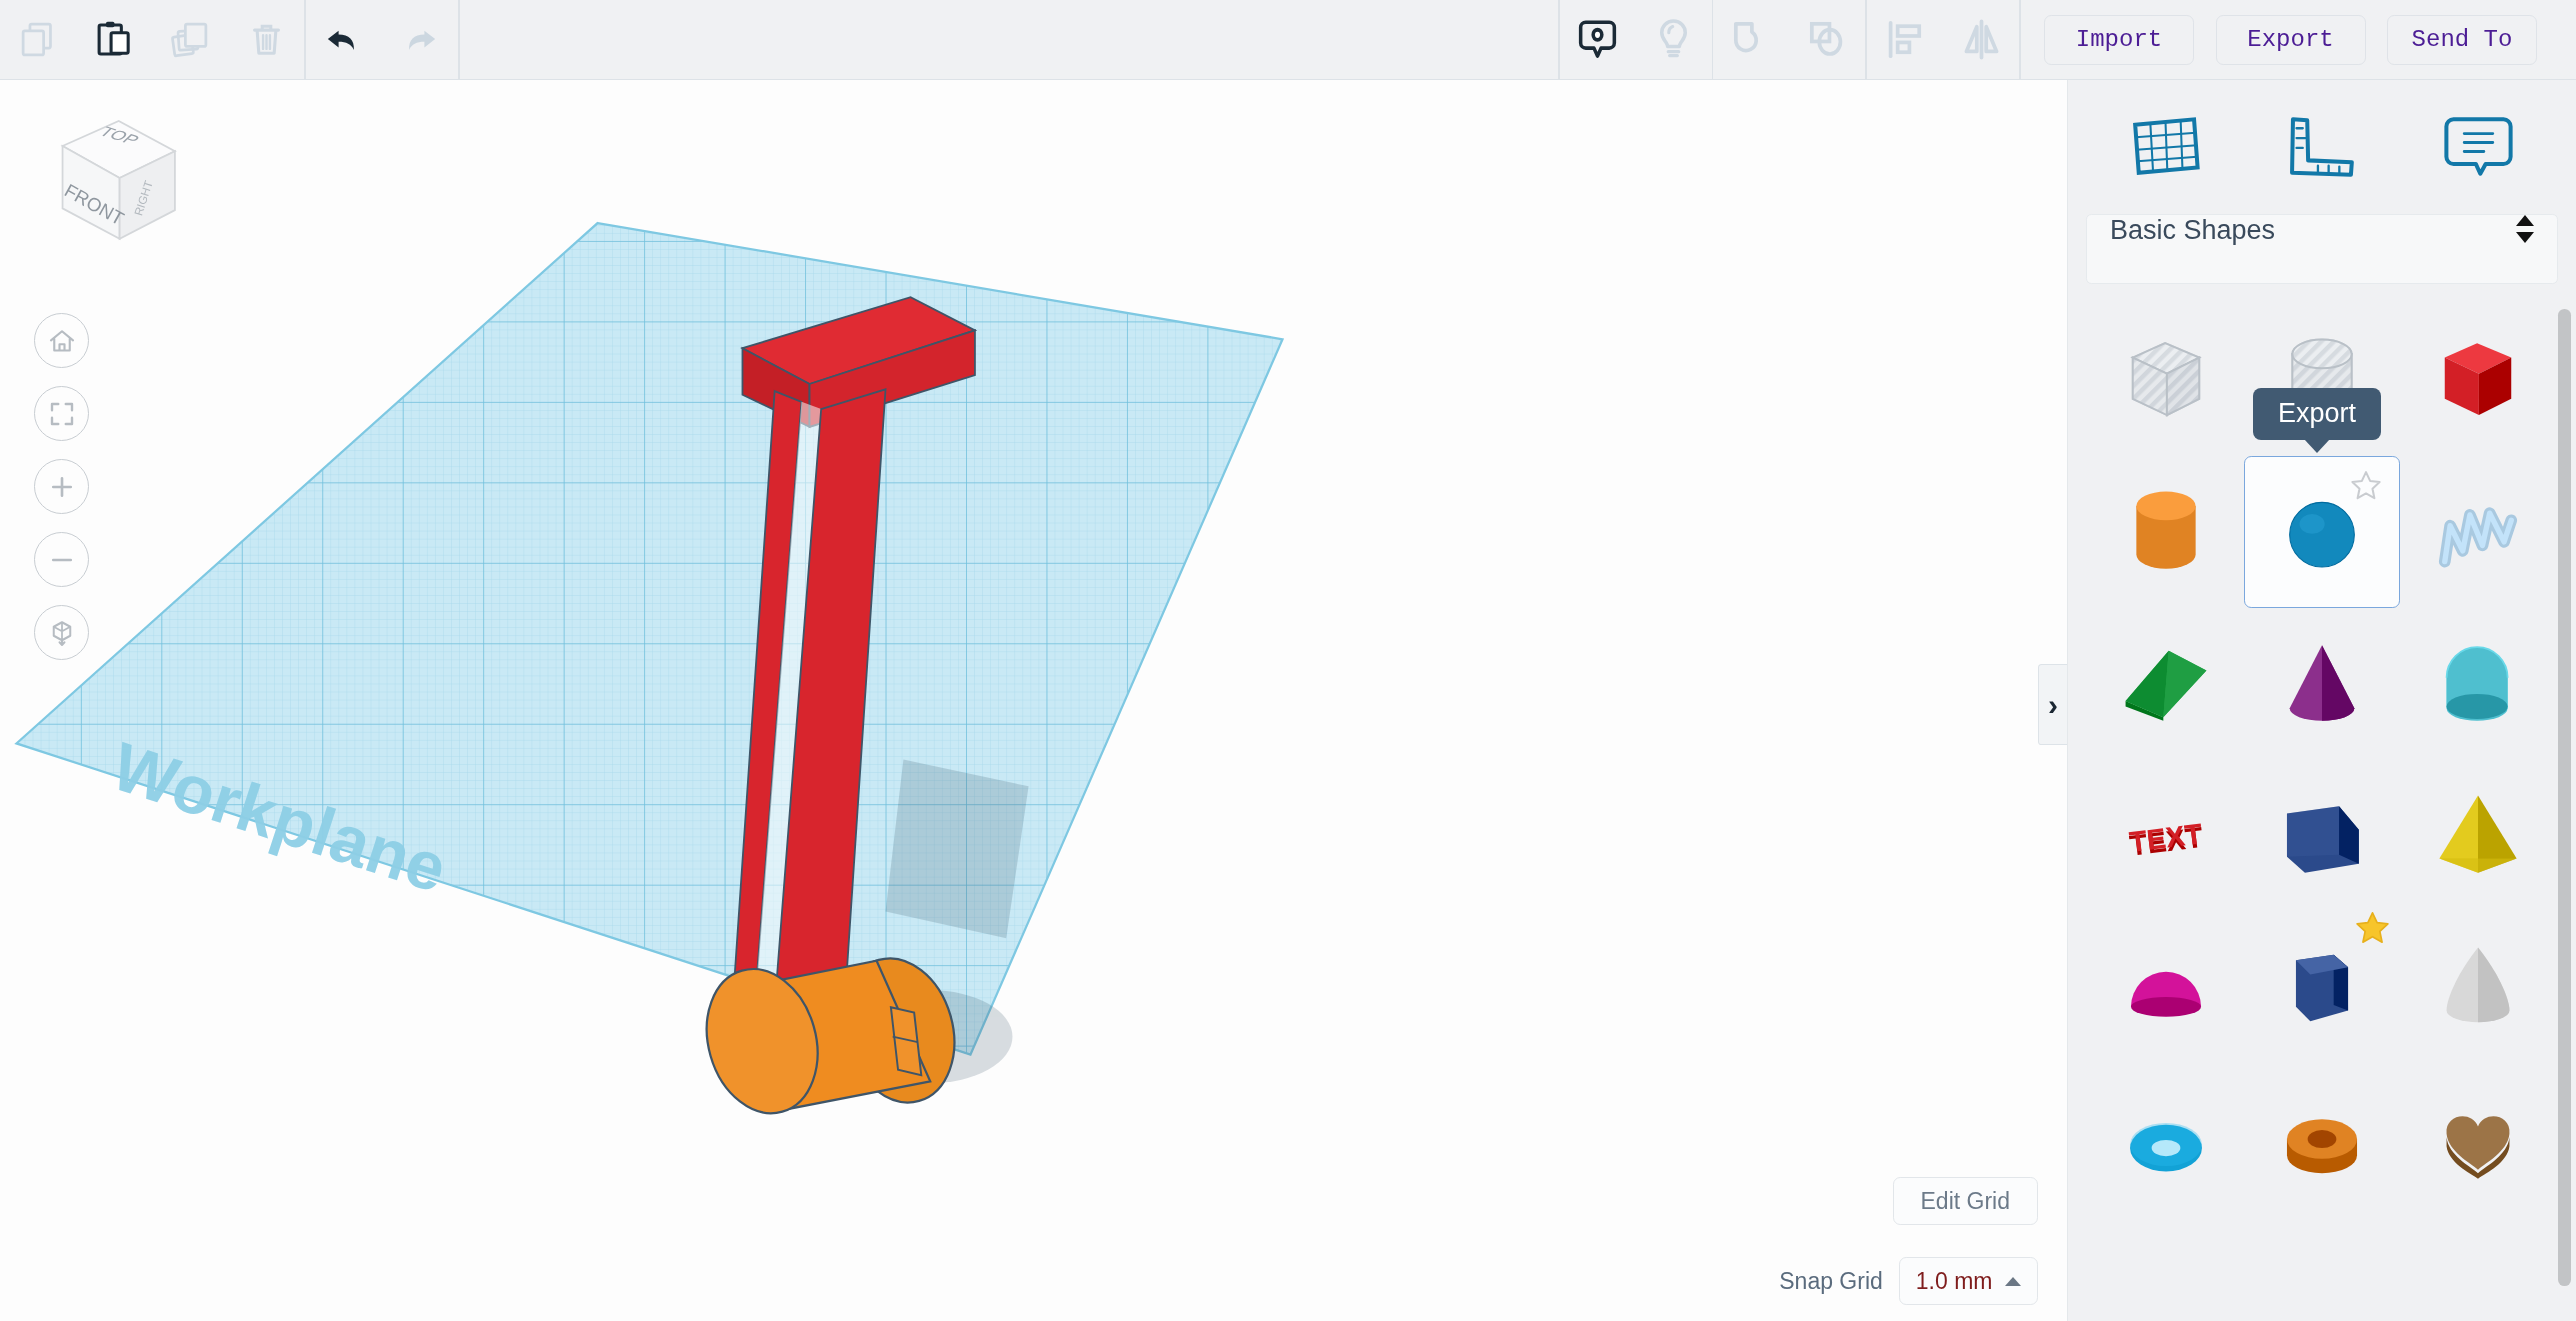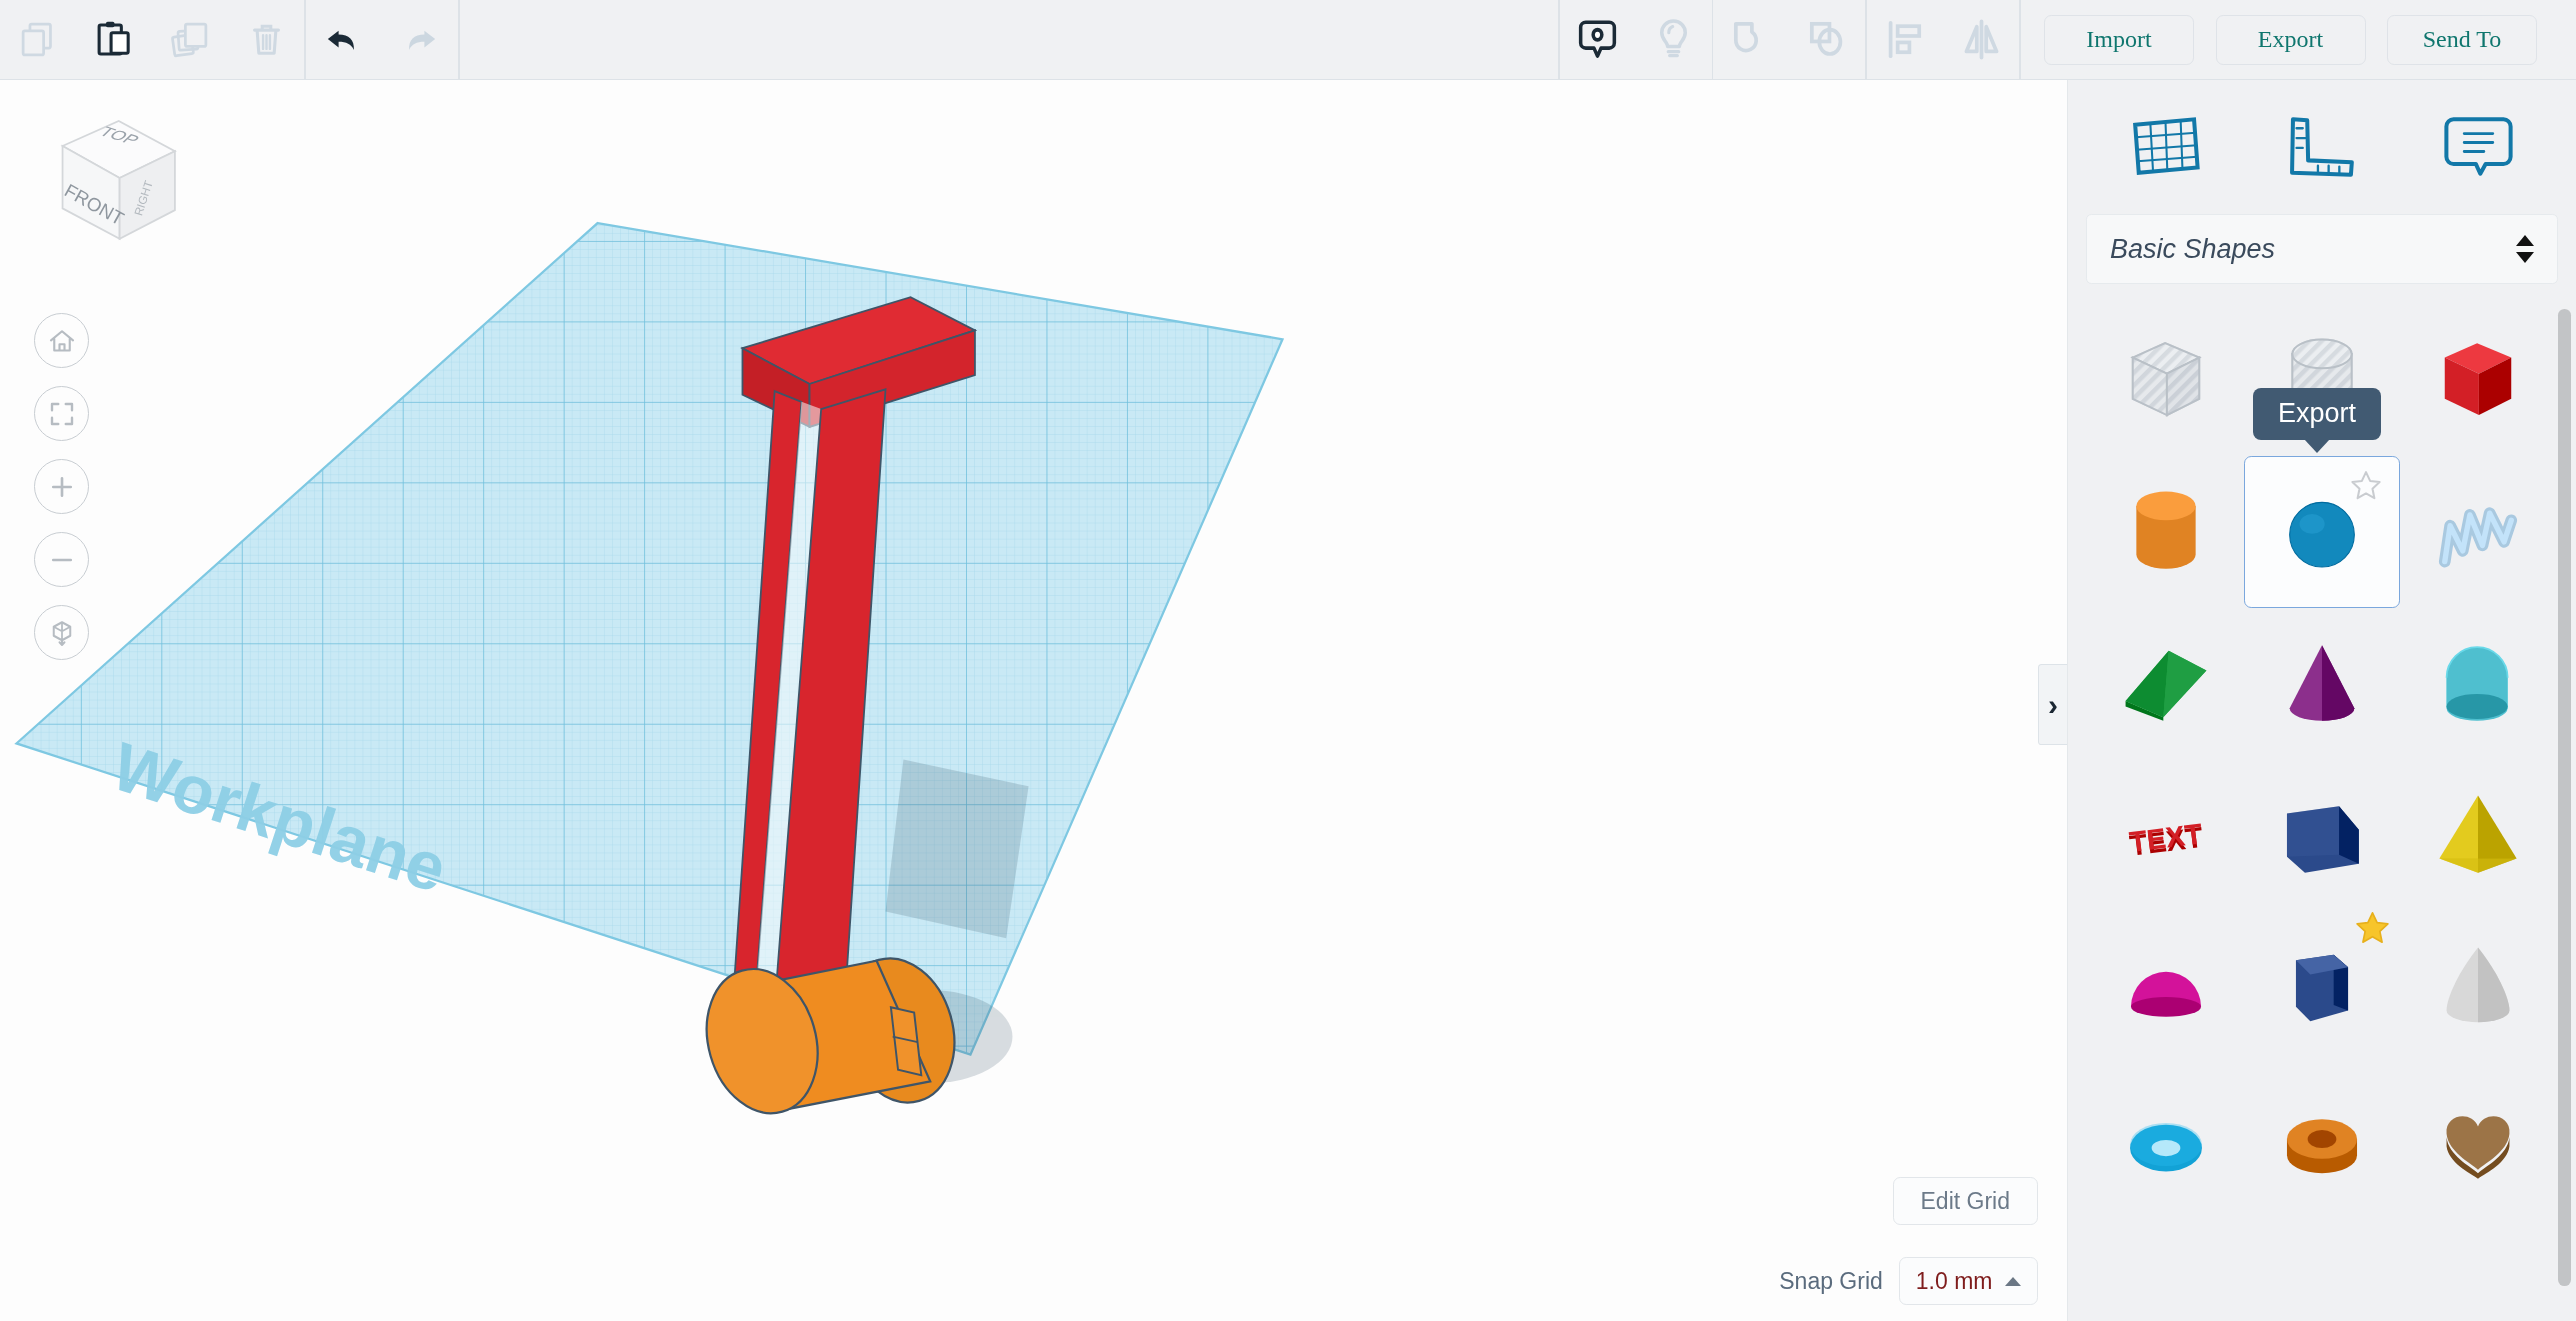--- a/index.html
+++ b/index.html
@@ -28,22 +28,22 @@
     width: 76px; height: 80px;
     display: flex; align-items: center; justify-content: center;
     cursor: pointer; background: transparent; border: none;
   }
   .tb-btn svg { display: block; }
   .tb-spacer { flex: 1 1 auto; height: 80px; }
 
   .pill-btn {
     height: 50px; min-width: 150px;
     border: 1.8px solid #dfe3e8; border-radius: 7.2px;
-    background: #f0f1f3; color: #0f766e;
-    font-size: 24px; font-family: Liberation Serif, serif;
+    background: #f0f1f3; color: #4c1d95;
+    font-size: 24px; font-family: Liberation Mono, monospace;
     cursor: pointer; margin-right: 21.5px;
     display: flex; align-items: center; justify-content: center;
   }
   .pill-btn:last-child { margin-right: 39px; }
 
   
   .canvas {
     position: absolute; top: 80px; left: 0;
     width: 2067px; height: 1241px;
     background: #fdfdfd;
@@ -114,22 +114,22 @@
   }
   .panel-icon-btn {
     width: 107px; height: 98px;
     display: flex; align-items: center; justify-content: center;
     cursor: pointer; background: transparent; border: none;
   }
   .panel-select-wrap { padding: 0 18px; }
   .panel-select {
     height: 70px; width: 100%;
     background: #f7f8f9; border: 1.8px solid #e6eaed; border-radius: 5.4px;
-    display: flex; align-items: center; justify-content: space-between;
-    padding: 0 23px; cursor: pointer; font-style: italic;
+    display: flex; align-items: flex-start; justify-content: space-between;
+    padding: 0 23px; cursor: pointer;
   }
   .panel-select-label { font-size: 27px; color: #3a4a5c; }
   .spinner { display: flex; flex-direction: column; gap: 6.3px; }
   .spin-up {
     width:0;height:0;border-left:9.8px solid transparent;border-right:9.8px solid transparent;
     border-bottom:11.6px solid #111;
   }
   .spin-dn {
     width:0;height:0;border-left:9.8px solid transparent;border-right:9.8px solid transparent;
     border-top:11.6px solid #111;

